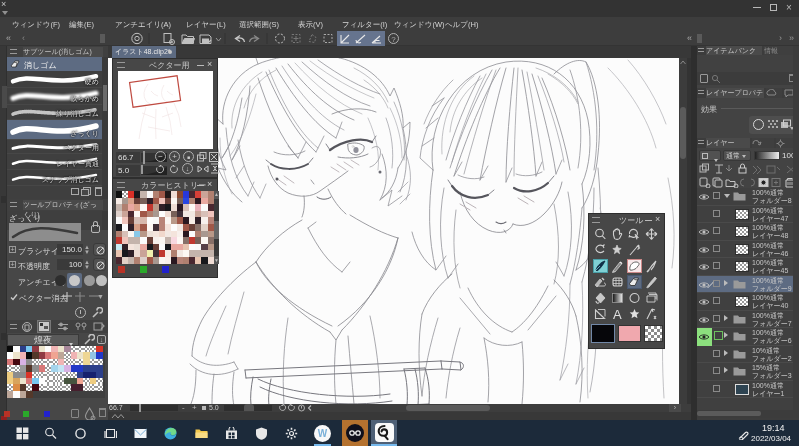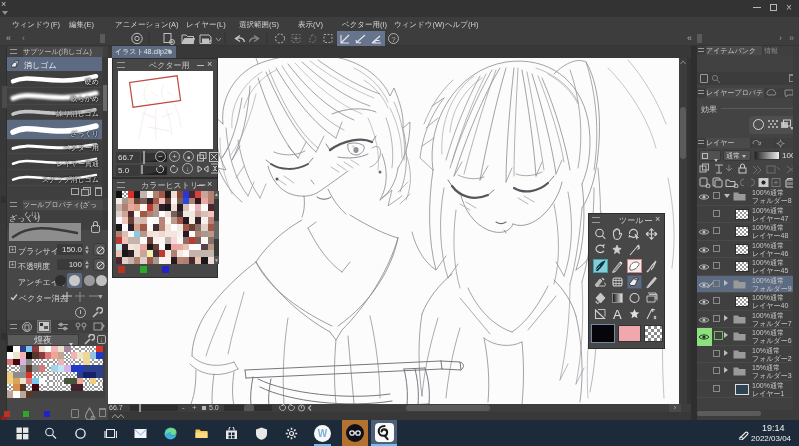--- a/index.html
+++ b/index.html
@@ -17,25 +17,25 @@
 <div class="abs" style="left:0;top:0;width:799px;height:17px;background:#333333;">
  <div class="abs" style="left:1px;top:0px;width:9px;height:9px;color:#c8c8c8;font-size:9px;line-height:9px;">×</div>
  <div class="abs" style="left:2px;top:11px;width:0;height:0;border-left:3px solid transparent;border-right:3px solid transparent;border-top:4px solid #909090;"></div>
  <div class="abs" style="left:753px;top:7px;width:8px;height:1px;background:#b8b8b8;"></div>
  <div class="abs" style="left:770px;top:4px;width:7px;height:7px;border:1px solid #b8b8b8;"></div>
  <div class="abs" style="left:786px;top:1px;color:#b8b8b8;font-size:10px;line-height:13px;">×</div>
 </div>
 <div class="abs" style="left:0;top:17px;width:799px;height:14px;background:#3d3d3d;">
       <div class="abs" style="left:12px;top:3px;font-size:7.5px;color:#d6d6d6;white-space:nowrap;">ウィンドウ(F)</div>
       <div class="abs" style="left:69px;top:3px;font-size:7.5px;color:#d6d6d6;white-space:nowrap;">編集(E)</div>
-      <div class="abs" style="left:115px;top:3px;font-size:7.5px;color:#d6d6d6;white-space:nowrap;">アニメーション(A)</div>
+      <div class="abs" style="left:115px;top:3px;font-size:7.5px;color:#d6d6d6;white-space:nowrap;">アンチエイリ(A)</div>
       <div class="abs" style="left:186px;top:3px;font-size:7.5px;color:#d6d6d6;white-space:nowrap;">レイヤー(L)</div>
       <div class="abs" style="left:239px;top:3px;font-size:7.5px;color:#d6d6d6;white-space:nowrap;">選択範囲(S)</div>
       <div class="abs" style="left:298px;top:3px;font-size:7.5px;color:#d6d6d6;white-space:nowrap;">表示(V)</div>
-      <div class="abs" style="left:342px;top:3px;font-size:7.5px;color:#d6d6d6;white-space:nowrap;">ベクター用(I)</div>
+      <div class="abs" style="left:342px;top:3px;font-size:7.5px;color:#d6d6d6;white-space:nowrap;">フィルター(I)</div>
       <div class="abs" style="left:394px;top:3px;font-size:7.5px;color:#d6d6d6;white-space:nowrap;">ウィンドウ(W)</div>
       <div class="abs" style="left:445px;top:3px;font-size:7.5px;color:#d6d6d6;white-space:nowrap;">ヘルプ(H)</div>
     </div>
     <div class="abs" style="left:0;top:31px;width:799px;height:15px;background:#3d3d3d;border-bottom:1px solid #343434;">
       <div class="abs" style="left:6px;top:2px;color:#a8a8a8;font-size:9px;">«</div>
       <div class="abs" style="left:22px;top:2px;color:#888;font-size:9px;">‹</div>
       <div class="abs" style="left:100px;top:3px;width:5px;height:9px;background:#5a5a5a;"></div>
       <svg class="abs" style="left:128px;top:0px;" width="280" height="15" viewBox="0 0 280 15">
         <g stroke="#c0c0c0" fill="none" stroke-width="1">
           <circle cx="9" cy="7.5" r="5.2"></circle>

